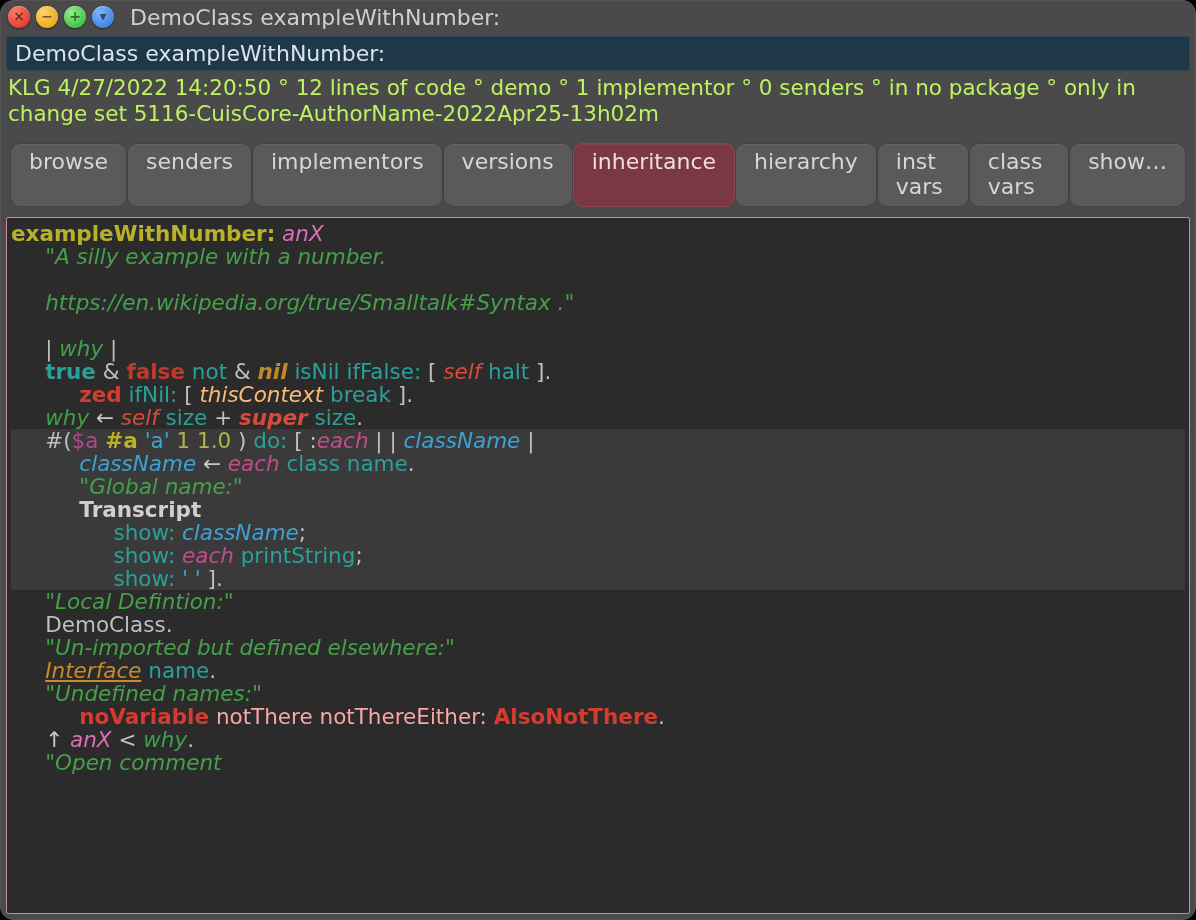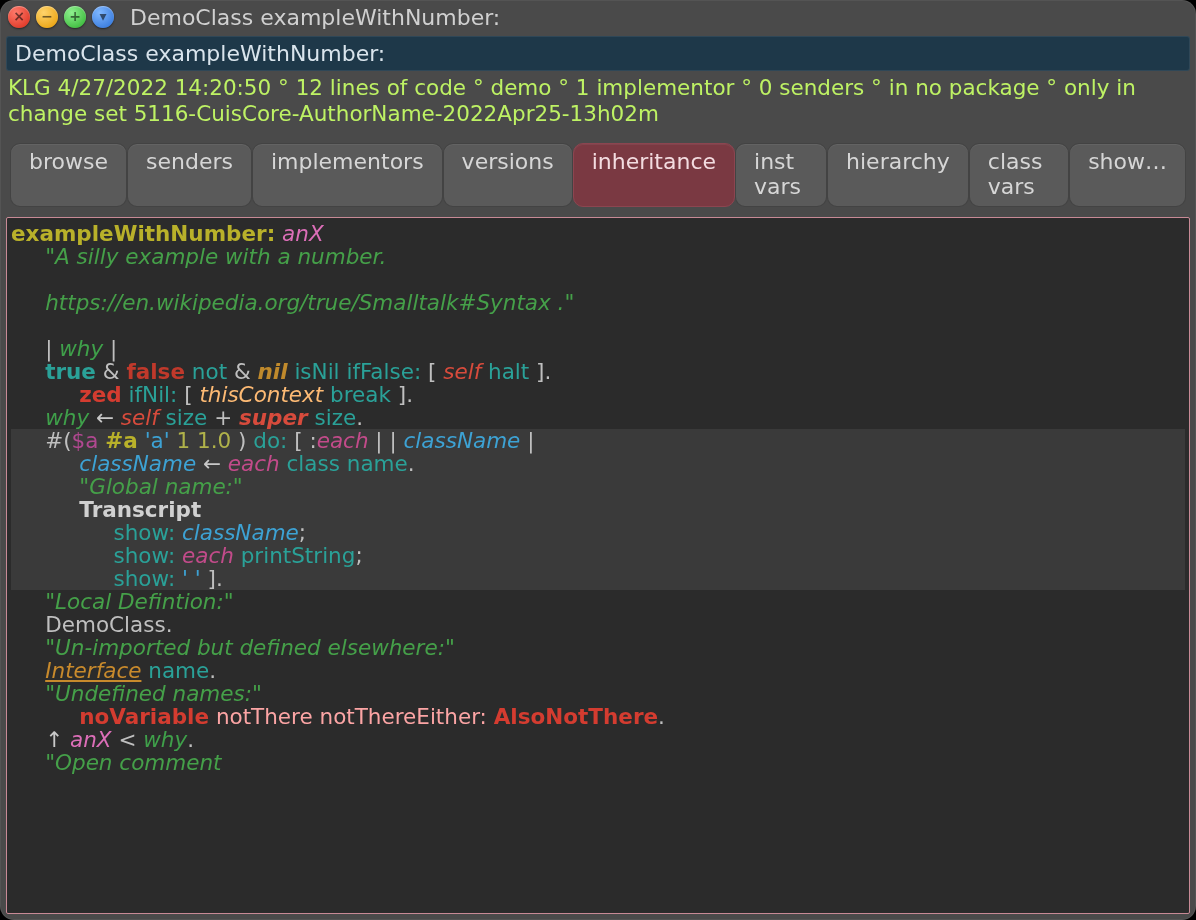--- a/index.html
+++ b/index.html
@@ -147,22 +147,22 @@
   <div class="classbar">DemoClass exampleWithNumber:</div>
 
   <div class="meta">KLG 4/27/2022 14:20:50 ° 12 lines of code ° demo ° 1 implementor ° 0 senders ° in no package ° only in change set 5116-CuisCore-AuthorName-2022Apr25-13h02m</div>
 
   <div class="toolbar">
     <div class="toolbtn">browse</div>
     <div class="toolbtn">senders</div>
     <div class="toolbtn">implementors</div>
     <div class="toolbtn">versions</div>
     <div class="toolbtn selected">inheritance</div>
+    <div class="toolbtn">hierarchy</div>
     <div class="toolbtn">inst vars</div>
-    <div class="toolbtn">hierarchy</div>
     <div class="toolbtn">class vars</div>
     <div class="toolbtn">show…</div>
   </div>
 
   <div class="pane">
 <div class="code"><span class="k-sel">exampleWithNumber:</span> <span class="k-arg">anX</span>
      <span class="k-cmt">"A silly example with a number.</span>
 
      <span class="k-cmt">https://en.wikipedia.org/true/Smalltalk#Syntax ."</span>
 

